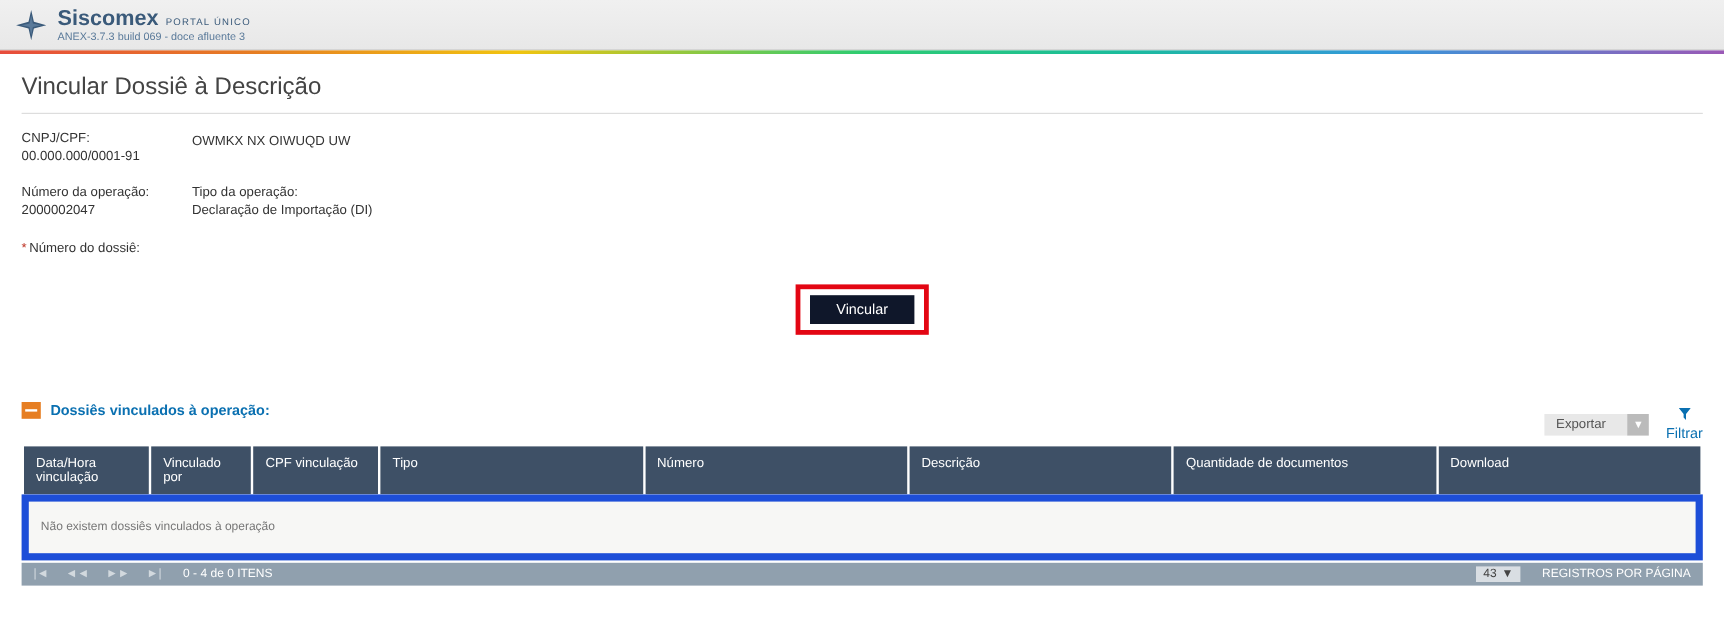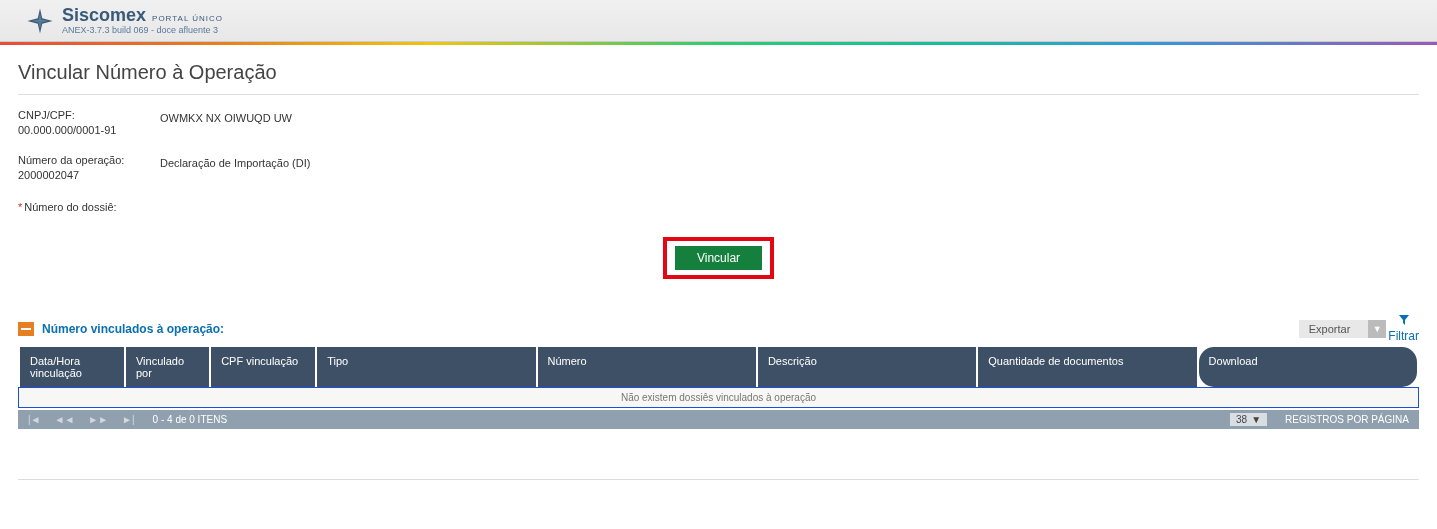--- a/index.html
+++ b/index.html
@@ -5,21 +5,21 @@
     * { margin: 0; padding: 0; box-sizing: border-box; }
     body {
       font-family: "Segoe UI", Arial, sans-serif;
       font-size: 12px;
       color: #333;
       background: #fff;
     }
     .header {
       background: linear-gradient(to bottom, #f0f0f0, #e8e8e8);
       border-bottom: 1px solid #ccc;
-      padding: 6px 26px;
+      padding: 6px 12px;
       display: flex;
       align-items: center;
       gap: 8px;
     }
     .logo-star {
       width: 28px;
       height: 28px;
       fill: #3a5a7a;
     }
     .logo-text {
@@ -75,40 +75,40 @@
     }
     .vincular-wrap {
       display:flex; justify-content:center; margin: 8px 0 36px;
     }
     .vincular-outline {
       border: 4px solid #e30613;
       padding: 5px 8px;
       display:inline-block;
     }
     .btn-vincular {
-      background: #15803d;
+      background: #0f172a;
       color: #fff;
       border: none;
       padding: 5px 22px;
       font-size: 12px;
       cursor: pointer;
     }
     .section-head {
       display:flex;
       align-items:center;
       justify-content:space-between;
       margin-bottom: 4px;
     }
     .section-head-left { display:flex; align-items:center; gap:8px;}
     .collapse-icon {
       width: 16px; height: 14px; background:#e67e22; display:flex; align-items:center; justify-content:center;
     }
     .collapse-icon span{ display:block; width:10px; height:2px; background:#fff;}
     .section-title { color:#0a70b1; font-size:12px; font-weight:600; }
-    .section-head-right { display:flex; align-items:center; gap:2px;}
+    .section-head-right { display:flex; align-items:center; gap:14px;margin-top:25px;}
     .export-select {
       display:flex; align-items:center;
     }
     .export-text {
       background:#e8e8e8; font-size:11px; padding:3px 18px 3px 10px; color:#555;
     }
     .export-caret {
       width:18px; background:#bbb; color:#fff; text-align:center; font-size:9px; padding:4px 0;
     }
     .filter-link { color:#0a70b1; display:flex; align-items:center; gap:4px; font-size:12px;flex-direction:column;}
@@ -129,28 +129,27 @@
       vertical-align:top;
       height:40px;
     }
     .col-datavinc{width:100px;}
     .col-vincpor{width:80px;}
     .col-cpf{width:100px;}
     .col-tipo{width:210px;}
     .col-numero{width:210px;}
     .col-desc{width:210px;}
     .col-qtd{width:210px;}
-    .col-dl{width:210px;border-radius:15px;}
+    .col-dl{width:210px;}
     .empty-msg {
       font-size:10px;
       color:#777;
-      padding:4px 10px;
+      padding:16px 10px;
       background:#f7f7f5;
-      border:1px solid #1d4ed8;
-      text-align:center;
+      border:6px solid #1d4ed8;
     }
     .pager-bar {
       background:#90a0ae;
       color:#fff;
       display:flex;
       align-items:center;
       justify-content:flex-end;
       gap:18px;
       padding:3px 10px;
       font-size:10px;
@@ -175,36 +174,37 @@
     <div class="logo-main">
       <span class="logo-siscomex">Siscomex</span>
       <span class="logo-portal">PORTAL ÚNICO</span>
     </div>
     <div class="logo-sub">ANEX-3.7.3 build 069 - doce afluente 3</div>
   </div>
 </div>
 <div class="rainbow-bar"></div>
 
 <div class="page">
-  <div class="page-title">Vincular Número à Operação</div>
+  <div class="page-title">Vincular Dossiê à Descrição</div>
   <hr class="title-hr">
 
   <div class="info-grid">
     <div>
       <div class="info-label">CNPJ/CPF:</div>
       <div class="info-value">00.000.000/0001-91</div>
     </div>
     <div>
       <div class="info-value">OWMKX NX OIWUQD UW</div>
     </div>
     <div>
       <div class="info-label">Número da operação:</div>
       <div class="info-value">2000002047</div>
     </div>
     <div>
+      <div class="info-label">Tipo da operação:</div>
       <div class="info-value">Declaração de Importação (DI)</div>
     </div>
   </div>
 
   <div class="field-block">
     <div class="info-label">
       <span class="required">*</span><span>Número do dossiê:</span>
     </div>
   </div>
 
@@ -212,21 +212,21 @@
     <div class="vincular-outline">
       <button class="btn-vincular">Vincular</button>
     </div>
   </div>
 
   <div class="section-head">
     <div class="section-head-left">
       <div class="collapse-icon">
           <span></span>
         </div>
-      <div class="section-title">Número vinculados à operação:</div>
+      <div class="section-title">Dossiês vinculados à operação:</div>
     </div>
     <div class="section-head-right">
       <div class="export-select">
         <div class="export-text">Exportar</div>
         <div class="export-caret">▼</div>
       </div>
       <div class="filter-link">
         <svg class="filter-icon" viewBox="0 0 10 10">
             <polygon points="0,0 10,0 6,5 6,10 4,8 4,5"></polygon>
           </svg>
@@ -254,20 +254,20 @@
   <div class="pager-bar">
     <div class="pager-nav">
       <span>|◄</span>
       <span>◄◄</span>
       <span>►►</span>
       <span>►|</span>
     </div>
     <div>0 - 4 de 0 ITENS</div>
     <div style="flex:1"></div>
     <div class="pager-size">
-      <span>38</span>
+      <span>43</span>
       <span>▼</span>
     </div>
     <div>REGISTROS POR PÁGINA</div>
   </div>
 
   <hr class="footer-hr">
 </div>
 
 </body></html>

